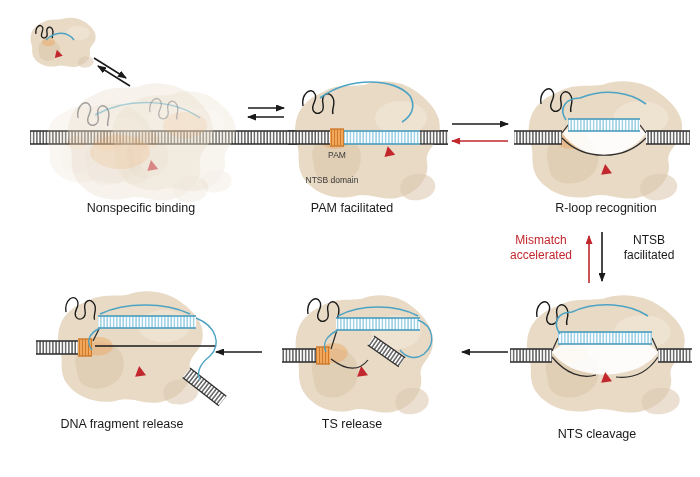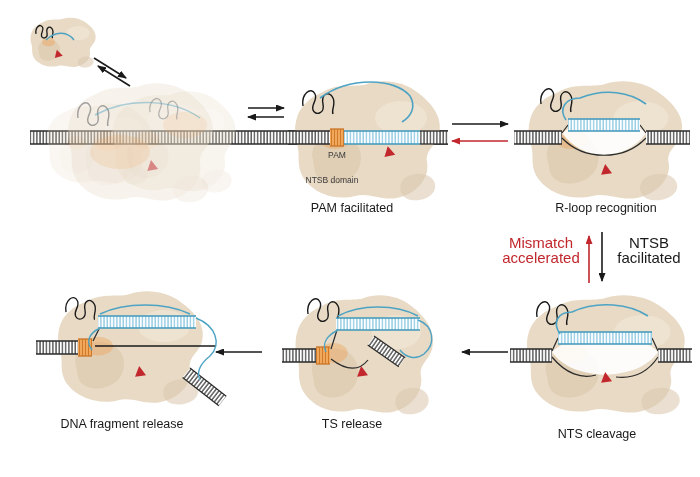--- a/index.html
+++ b/index.html
@@ -8,21 +8,21 @@
     overflow:hidden;font-family:"Liberation Sans",sans-serif;
   }
   .stage svg{position:absolute;left:0;top:0;}
   .lbl{
     position:absolute;transform:translateX(-50%);
     font-size:12.5px;color:#1a1a1a;white-space:nowrap;
     line-height:1.15;
   }
   .lbl.small{font-size:8.5px;color:#3a3a3a;}
   .lbl.red{color:#c1272d;}
-  .lbl.b12{font-size:15px;}
+  .lbl.b12{font-size:12px;}
 </style>
 </head>
 <body>
 
 <div class="stage">
 
 <svg width="700" height="477" viewBox="0 0 700 477">
   <defs>
     <pattern id="patB" width="3.2" height="13" patternUnits="userSpaceOnUse">
       <rect width="3.2" height="13" fill="#ffffff"></rect>
@@ -223,20 +223,21 @@
         <line x1="0" y1="12" x2="46" y2="12" stroke="#2a2a2a" stroke-width="1.2"></line>
       </g>
     </g>
     <path d="M100,314 C125,302 165,302 190,314" stroke="#4da3c4" stroke-width="1.6" fill="none"></path>
     <path d="M100,328 C88,334 86,342 92,350" stroke="#4da3c4" stroke-width="1.4" fill="none"></path>
     <path d="M196,318 C216,326 222,344 210,356 C200,364 196,372 200,380" stroke="#4da3c4" stroke-width="1.4" fill="none"></path>
     <use href="#tri" transform="translate(140,372) rotate(-8)" fill="#c1272d"></use>
   </g>
 </svg>
 
+<div class="lbl" style="left:141px;top:201px">Nonspecific binding</div>
 <div class="lbl" style="left:352px;top:201px">PAM facilitated</div>
 <div class="lbl" style="left:606px;top:201px">R-loop recognition</div>
 
 <div class="lbl small" style="left:337px;top:151px">PAM</div>
 <div class="lbl small" style="left:332px;top:176px">NTSB domain</div>
 
 <div class="lbl red b12" style="left:541px;top:234px">Mismatch</div>
 <div class="lbl red b12" style="left:541px;top:249px">accelerated</div>
 <div class="lbl b12" style="left:649px;top:234px">NTSB</div>
 <div class="lbl b12" style="left:649px;top:249px">facilitated</div>

